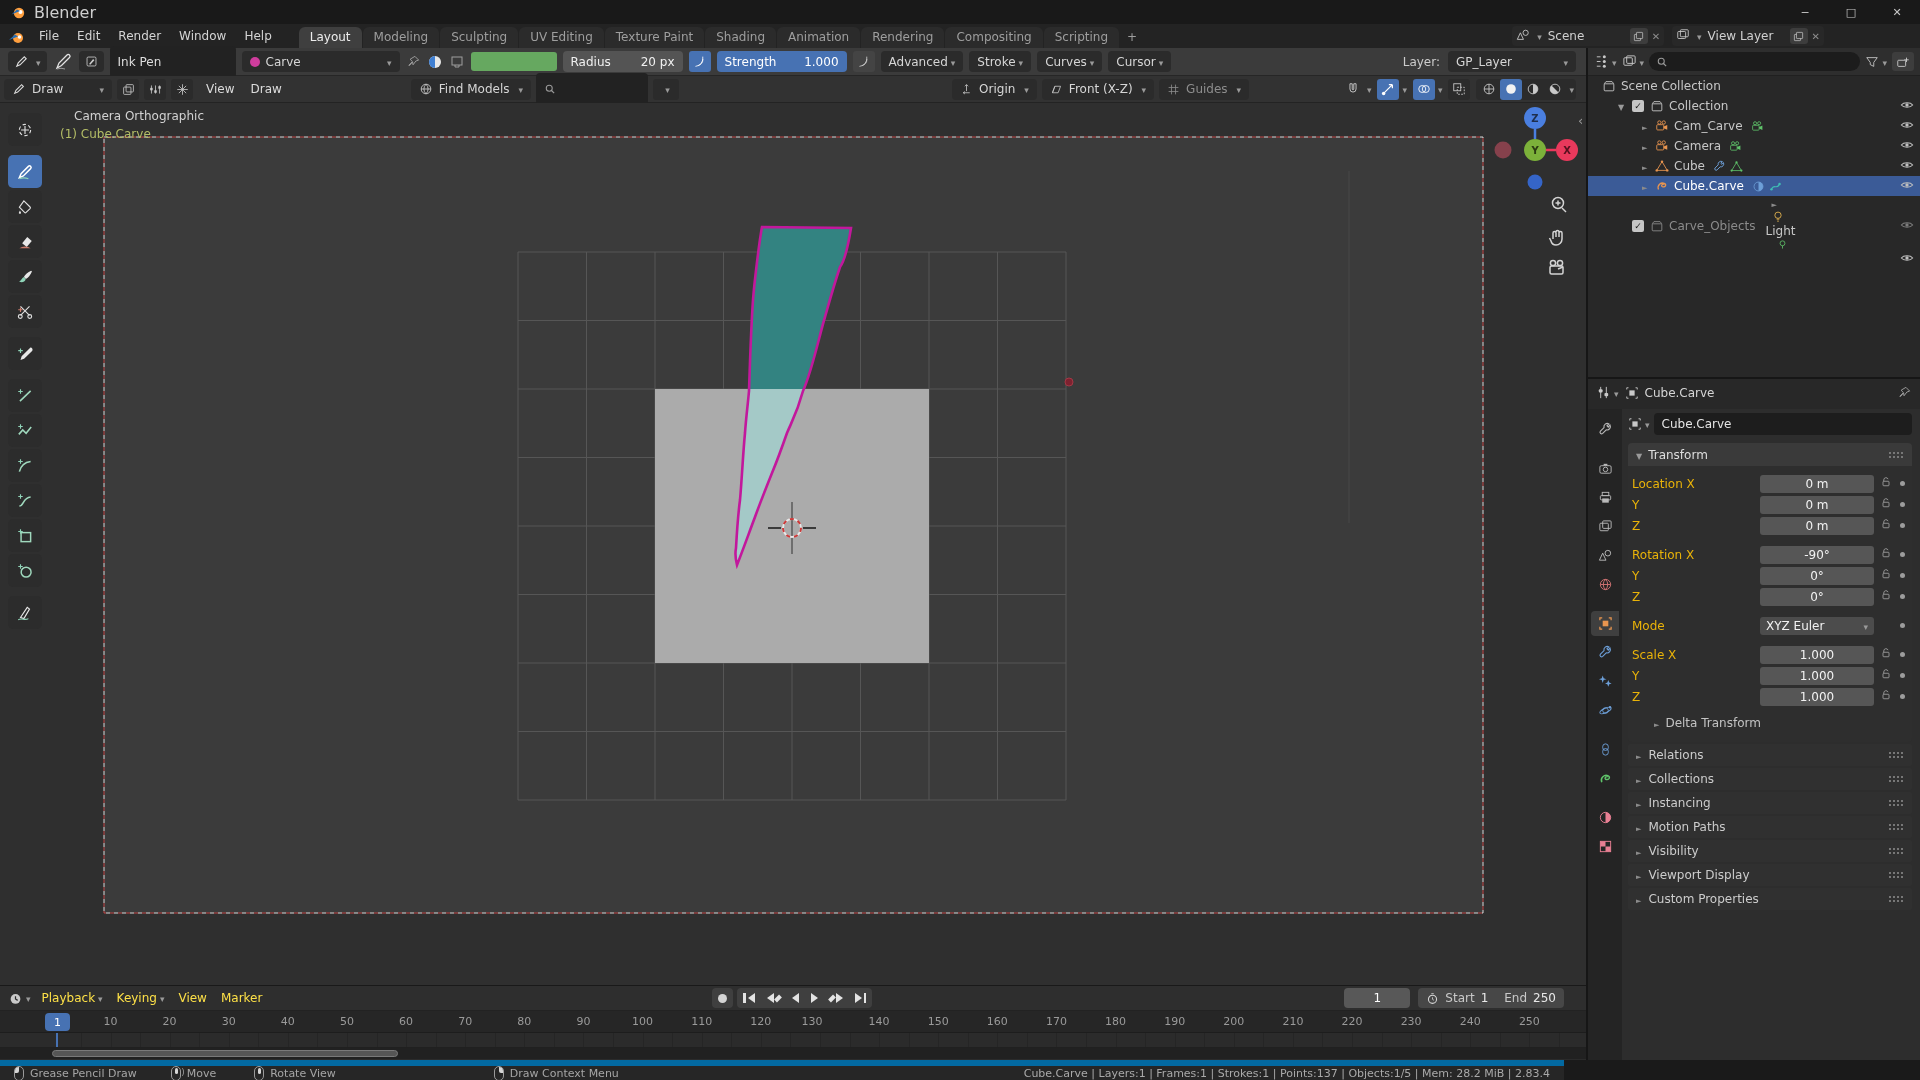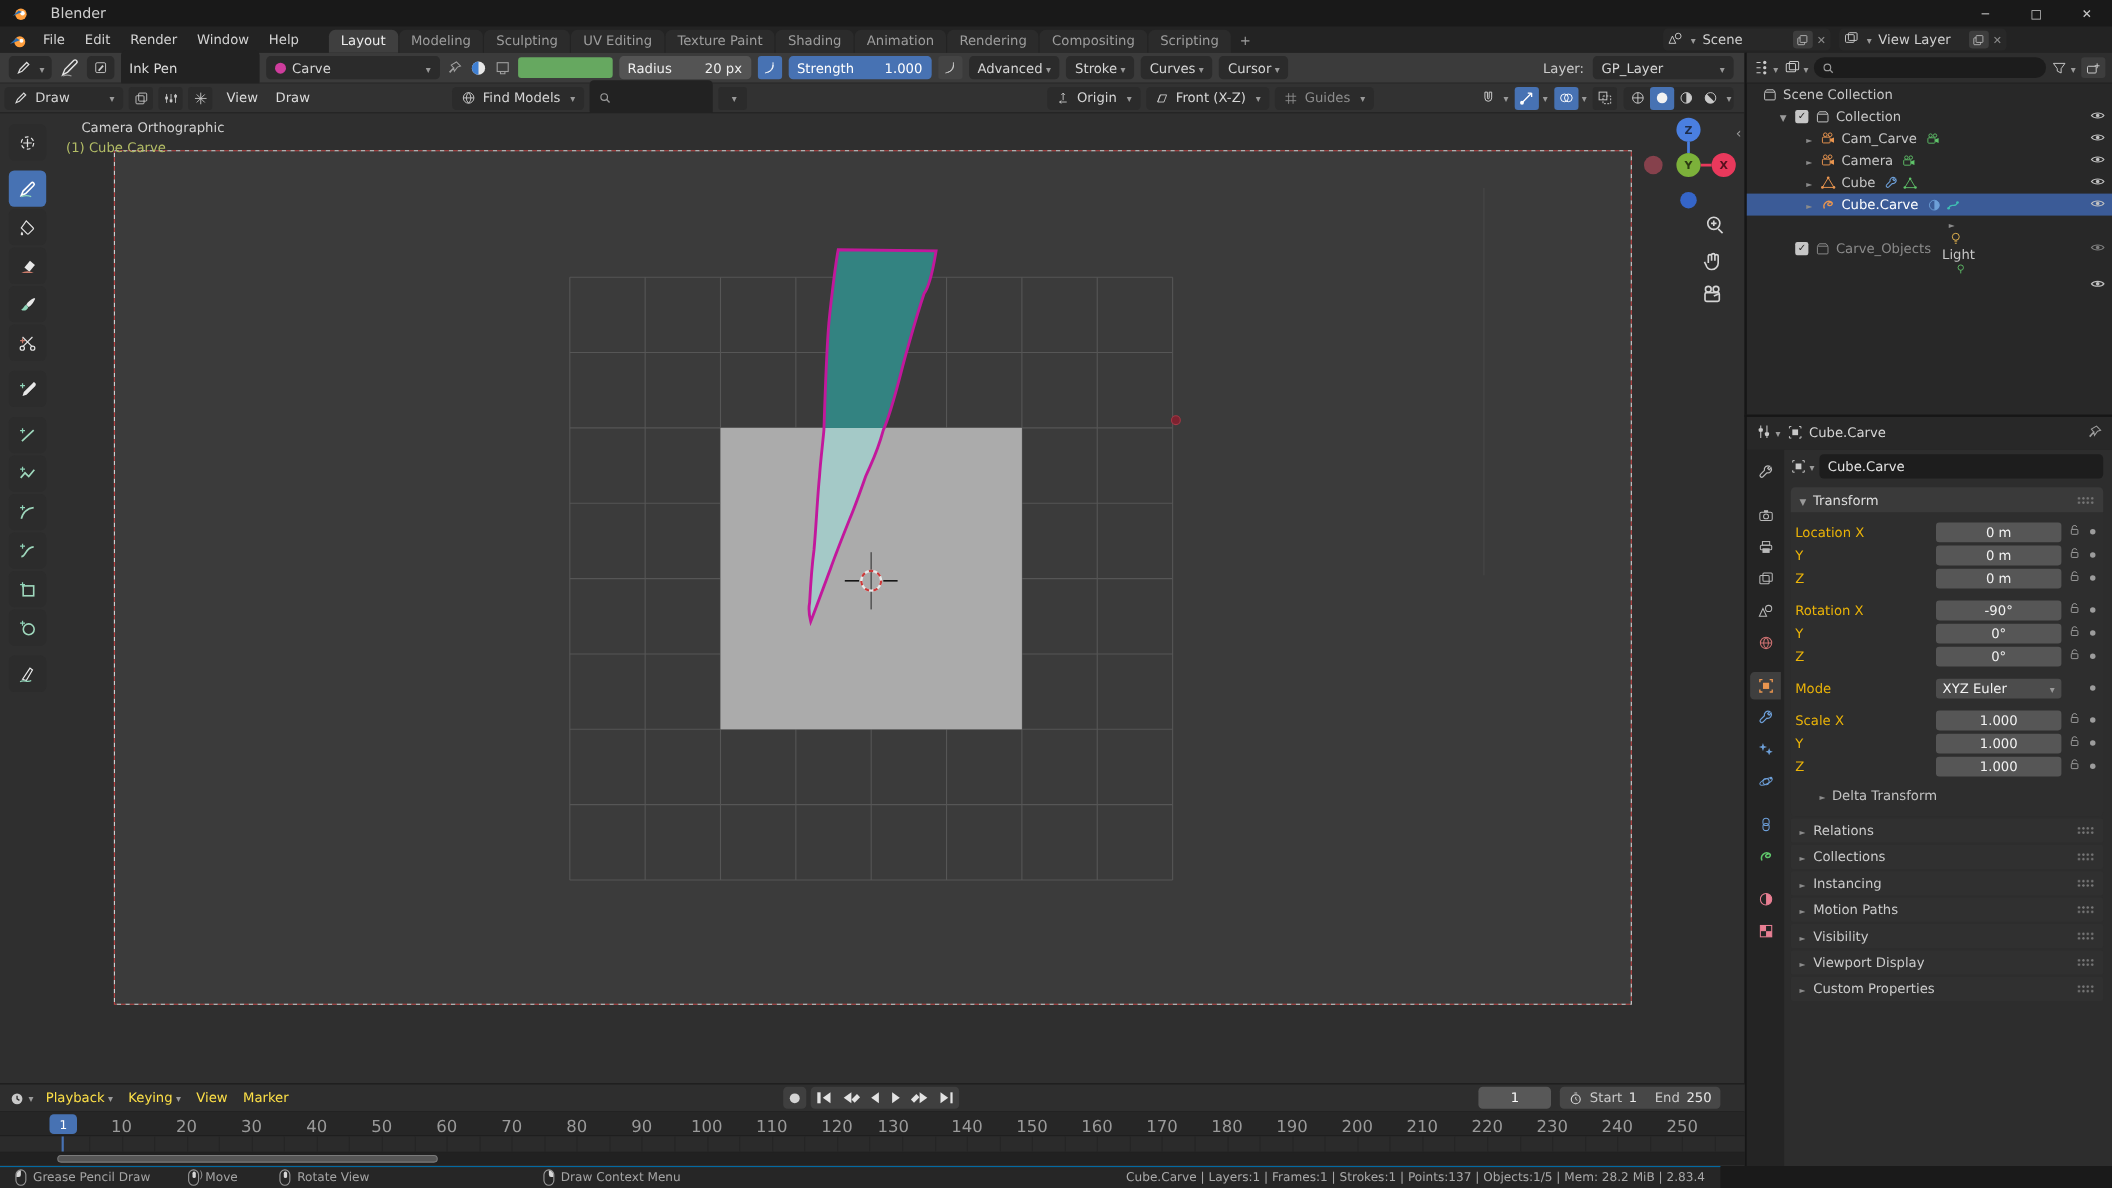--- a/index.html
+++ b/index.html
@@ -9,21 +9,21 @@
   #root { position:relative; width:1920px; height:1080px; background:#1a1a1a; }
   .abs { position:absolute; }
   .row { display:flex; align-items:center; }
   .icn { display:inline-block; flex:none; }
   .chev::after { content:"▾"; font-size:9px; color:#9a9a9a; margin-left:3px; }
   .disc-open::before { content:"▼"; font-size:8px; color:#9a9a9a; }
   .disc-closed::before { content:"►"; font-size:7px; color:#8b8b8b; }
 
   
   #titlebar { left:0; top:0; width:1920px; height:24px; background:#191919; display:flex; align-items:center; }
-  #titlebar .ttl { color:#cfcfcf; margin-left:20px; font-size:13px; }
+  #titlebar .ttl { color:#cfcfcf; margin-left:8px; font-size:16px; }
   #win-controls { margin-left:auto; display:flex; height:100%; }
   #win-controls .wbtn { width:46px; height:100%; display:flex; align-items:center; justify-content:center; color:#c9c9c9; font-size:11px; }
   .wbtn.min::after{content:"─";} .wbtn.max::after{content:"□";} .wbtn.cls::after{content:"✕";}
 
   
   #topbar { left:0; top:24px; width:1920px; height:24px; background:#232323; display:flex; align-items:flex-end; }
   #topbar-menus { display:flex; align-items:center; height:100%; margin-left:4px; }
   #topbar-menus .menu { padding:0 9px; color:#d4d4d4; height:100%; display:flex; align-items:center; }
   #workspace-tabs { display:flex; align-items:flex-end; height:100%; margin-left:18px; }
   .wtab { padding:3px 11px 4px; color:#9e9e9e; background:#2b2b2b; border-radius:6px 6px 0 0; margin-right:1px; height:21px; }
@@ -111,30 +111,30 @@
   .tpb { height:20px; padding:0 6px; display:flex; align-items:center; gap:2px; }
   .tri { width:0; height:0; border-top:5px solid transparent; border-bottom:5px solid transparent; }
   .tri.r { border-left:7px solid #e3e3e3; } .tri.l { border-right:7px solid #e3e3e3; }
   .vbar { width:2.5px; height:10px; background:#e3e3e3; }
   .rdot { width:9px; height:9px; border-radius:50%; background:#d4d4d4; }
   #tl-fields { position:absolute; right:22px; top:2px; display:flex; gap:8px; align-items:center; }
   #tl-curframe { width:66px; height:20px; background:#585858; border-radius:4px; color:#fff; display:flex; align-items:center; justify-content:center; }
   #tl-range { display:flex; background:#474747; border-radius:4px; height:20px; align-items:center; padding:0 8px; gap:6px; color:#e8e8e8; }
   #tl-range .k { color:#c9c9c9; }
   #tl-ruler { position:relative; height:22px; background:#262626; border-bottom:1px solid #1d1d1d; }
-  .rlab { position:absolute; top:4px; transform:translateX(-50%); color:#9a9a9a; font-size:15px; }
+  .rlab { position:absolute; top:4px; transform:translateX(-50%); color:#9a9a9a; font-size:11px; }
   #playhead-badge { position:absolute; left:45px; top:2px; width:25px; height:18px; background:#4772b3; border-radius:4px; color:#fff; font-size:11px; display:flex; align-items:center; justify-content:center; }
   #tl-tracks { position:relative; height:15px; background:#2b2b2b; border-bottom:1px solid #202020; overflow:hidden; }
   .tline { position:absolute; top:0; bottom:0; width:1px; background:#252525; }
   #playhead-line { position:absolute; left:56px; top:0; bottom:0; width:2px; background:#4772b3; }
   #tl-scroll { position:relative; height:11px; background:#212121; }
   #tl-scroll .handle { position:absolute; left:52px; top:2px; width:346px; height:7px; background:#565656; border:1px solid #7a7a7a; border-radius:4px; }
 
   
-  #statusbar { left:0; top:1060px; width:1564px; height:20px; background:#262626; border-top:1px solid #0369a1; display:flex; align-items:center; font-size:11px; color:#a5a5a5; }
+  #statusbar { left:0; top:1060px; width:1564px; height:20px; background:#262626; border-top:6px solid #0369a1; display:flex; align-items:center; font-size:11px; color:#a5a5a5; }
   .hint { display:flex; align-items:center; gap:6px; }
   .mouse { width:10px; height:15px; border:1px solid #9a9a9a; border-radius:5px; position:relative; }
   .mouse.lmb::before { content:""; position:absolute; left:0; top:0; width:4px; height:6px; background:#d6d6d6; border-radius:4px 0 2px 0; }
   .mouse.rmb::before { content:""; position:absolute; right:0; top:0; width:4px; height:6px; background:#d6d6d6; border-radius:0 4px 0 2px; }
   .mouse.mmb::before { content:""; position:absolute; left:3px; top:1px; width:3px; height:6px; background:#d6d6d6; border-radius:2px; }
   .mouse.drag::after { content:")"; position:absolute; right:-5px; top:0; color:#9a9a9a; font-size:9px; }
   #status-stats { margin-left:auto; margin-right:14px; color:#a9a9a9; }
 </style>
 </head>
 <body>

